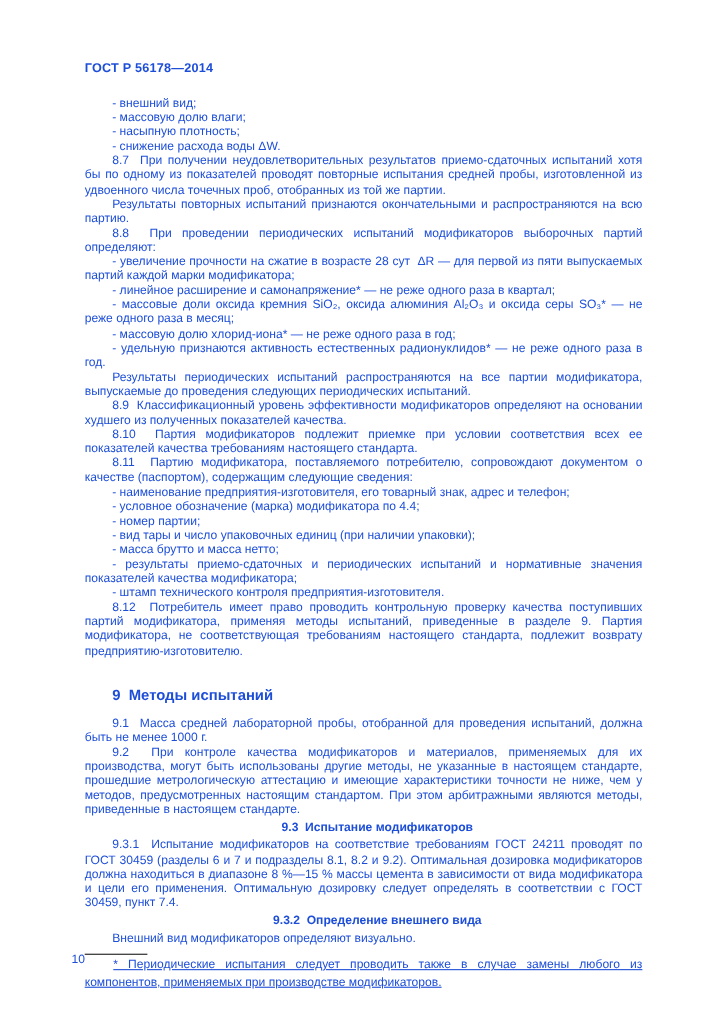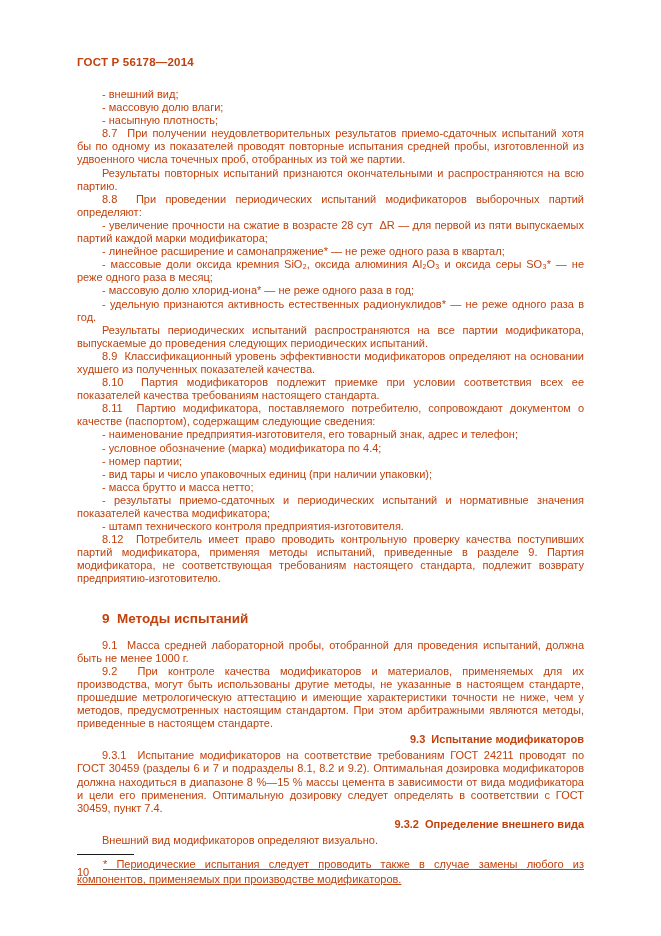--- a/index.html
+++ b/index.html
@@ -8,21 +8,21 @@
     background: #ffffff;
   }
   .page {
     position: relative;
     width: 661px;
     height: 936px;
     background: #ffffff;
     box-sizing: border-box;
     padding: 56px 77px 0 77px;
     font-family: "Liberation Sans", sans-serif;
-    color: #c2410c;
+    color: #1d4ed8;
     overflow: hidden;
   }
   .doc-header {
     font-weight: bold;
     font-size: 11.5px;
     letter-spacing: 0.2px;
     margin-bottom: 20px;
   }
   .doc-body {
     font-size: 11px;
@@ -36,54 +36,55 @@
   }
   .doc-body p.block-heading {
     font-weight: bold;
     font-size: 13.5px;
     line-height: 16px;
     text-align: left;
     margin: 25px 0 12px 0;
   }
   .doc-body p.block-subheading {
     font-weight: bold;
-    text-align: right;
+    text-align: center;
     margin: 3px 0 3px 0;
   }
   .footnote-sep {
     width: 57px;
     height: 0;
     border-top: 1px solid #1b1b1b;
     margin-top: 7px;
   }
   .footnote {
     font-size: 11px;
     line-height: 15.5px;
     text-align: justify;
     text-indent: 26px;
     margin-top: 2px;
     hyphens: auto;
     text-decoration: underline;
   }
   .page-number {
     position: absolute;
-    left: 77px;
+    left: 65px;
     top: 866px;
     font-size: 11px;
   }
 </style>
 </head>
 <body>
 
 <div class="page">
   <div class="doc-header">ГОСТ Р 56178—2014</div>
   <div class="doc-body" id="doc-body">
       <p class="block-list">- внешний вид;</p>
       <p class="block-list">- массовую долю влаги;</p>
       <p class="block-list">- насыпную плотность;</p>
+      <p class="block-list">- снижение расхода воды ΔW.</p>
       <p class="block-para">8.7&nbsp; При получении неудовлетворительных результатов приемо-сдаточных испытаний хотя бы по одному из показателей проводят повторные испытания средней пробы, изготовленной из удвоенного числа точечных проб, отобранных из той же партии.</p>
       <p class="block-para">Результаты повторных испытаний признаются окончательными и распространяются на всю партию.</p>
       <p class="block-para">8.8&nbsp; При проведении периодических испытаний модификаторов выборочных партий определяют:</p>
       <p class="block-list">- увеличение прочности на сжатие в возрасте 28 сут &nbsp;ΔR — для первой из пяти выпускаемых партий каждой марки модификатора;</p>
       <p class="block-list">- линейное расширение и самонапряжение* — не реже одного раза в квартал;</p>
       <p class="block-list">- массовые доли оксида кремния SiO₂, оксида алюминия Al₂O₃ и оксида серы SO₃* — не реже одного раза в месяц;</p>
       <p class="block-list">- массовую долю хлорид-иона* — не реже одного раза в год;</p>
       <p class="block-list">- удельную признаются активность естественных радионуклидов* — не реже одного раза в год.</p>
       <p class="block-para">Результаты периодических испытаний распространяются на все партии модификатора, выпускаемые до проведения следующих периодических испытаний.</p>
       <p class="block-para">8.9&nbsp; Классификационный уровень эффективности модификаторов определяют на основании худшего из полученных показателей качества.</p>

